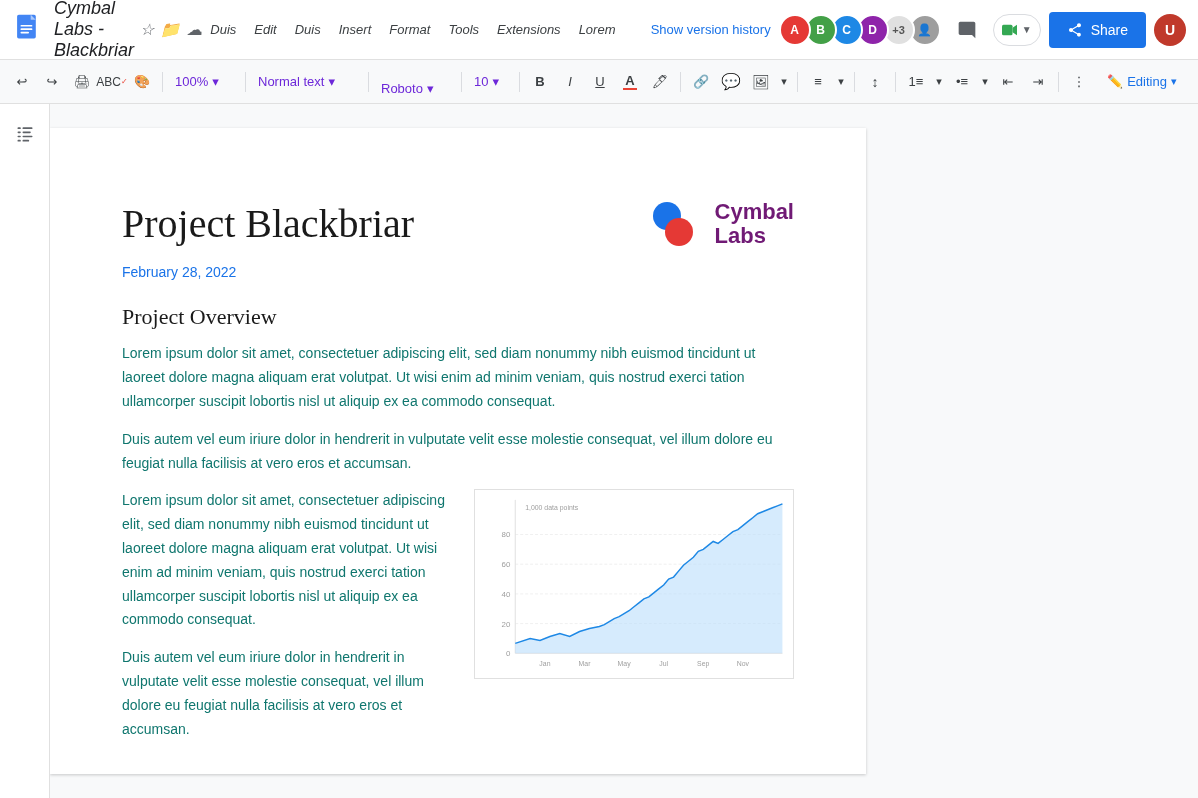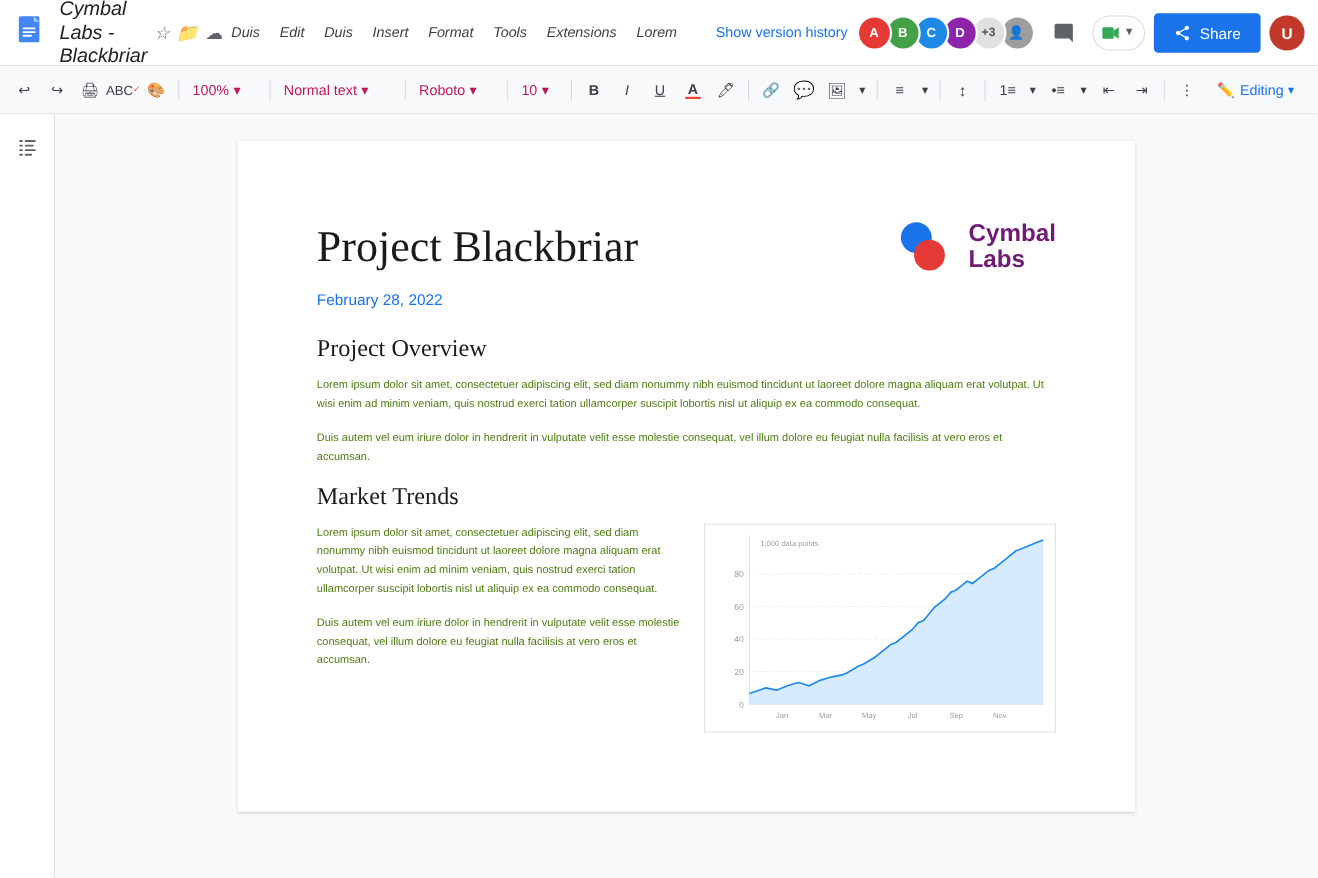--- a/index.html
+++ b/index.html
@@ -178,26 +178,26 @@
       height: 28px;
       border: none;
       background: transparent;
       border-radius: 4px;
       cursor: pointer;
       display: flex;
       align-items: center;
       gap: 4px;
       padding: 0 6px;
       font-size: 13px;
-      color: #be185d;
+      color: #6d28d9;
       flex-shrink: 0;
     }
     .zoom-dropdown { min-width: 70px; }
     .style-dropdown { min-width: 110px; }
-    .font-dropdown { min-width: 80px; }
+    .font-dropdown { min-width: 80px; align-items: flex-end; }
     .size-dropdown { min-width: 45px; }
     .editing-btn {
       display: flex;
       align-items: center;
       gap: 4px;
       padding: 0 10px;
       height: 28px;
       border-radius: 4px;
       border: none;
       background: transparent;
@@ -238,21 +238,21 @@
       align-items: center;
       justify-content: center;
       color: #5f6368;
     }
 
     .doc-scroll-area {
       flex: 1;
       overflow-y: auto;
       display: flex;
       flex-direction: column;
-      align-items: center;
+      align-items: flex-start;
       padding: 24px 0;
       background: #f8f9fa;
     }
     .doc-page {
       width: 816px;
       min-height: 600px;
       background: #fff;
       box-shadow: 0 1px 3px rgba(0,0,0,0.2);
       padding: 72px 72px 72px 72px;
       position: relative;
@@ -317,23 +317,23 @@
     }
     .section-heading {
       font-family: 'Georgia', serif;
       font-size: 22px;
       font-weight: 400;
       color: #1a1a1a;
       margin-bottom: 12px;
       margin-top: 8px;
     }
     .doc-paragraph {
-      font-size: 10px;
+      font-size: 14px;
       line-height: 1.7;
-      color: #4d7c0f;
+      color: #0f766e;
       margin-bottom: 14px;
     }
     .market-trends-row {
       display: flex;
       gap: 20px;
       align-items: flex-start;
     }
     .market-trends-text {
       flex: 1;
     }
@@ -568,21 +568,20 @@
           <div class="logo-text">Cymbal<br>Labs</div>
         </div>
       </div>
 
       <div class="doc-date">February 28, 2022</div>
 
       <h2 class="section-heading">Project Overview</h2>
       <p class="doc-paragraph">Lorem ipsum dolor sit amet, consectetuer adipiscing elit, sed diam nonummy nibh euismod tincidunt ut laoreet dolore magna aliquam erat volutpat. Ut wisi enim ad minim veniam, quis nostrud exerci tation ullamcorper suscipit lobortis nisl ut aliquip ex ea commodo consequat.</p>
       <p class="doc-paragraph">Duis autem vel eum iriure dolor in hendrerit in vulputate velit esse molestie consequat, vel illum dolore eu feugiat nulla facilisis at vero eros et accumsan.</p>
 
-      <h2 class="section-heading">Market Trends</h2>
 
       <div class="market-trends-row">
         <div class="market-trends-text">
           <p class="doc-paragraph">Lorem ipsum dolor sit amet, consectetuer adipiscing elit, sed diam nonummy nibh euismod tincidunt ut laoreet dolore magna aliquam erat volutpat. Ut wisi enim ad minim veniam, quis nostrud exerci tation ullamcorper suscipit lobortis nisl ut aliquip ex ea commodo consequat.</p>
           <p class="doc-paragraph">Duis autem vel eum iriure dolor in hendrerit in vulputate velit esse molestie consequat, vel illum dolore eu feugiat nulla facilisis at vero eros et accumsan.</p>
         </div>
 
         <div class="chart-container">
           <svg class="chart-inner" viewBox="0 0 320 190" xmlns="http://www.w3.org/2000/svg">
 

